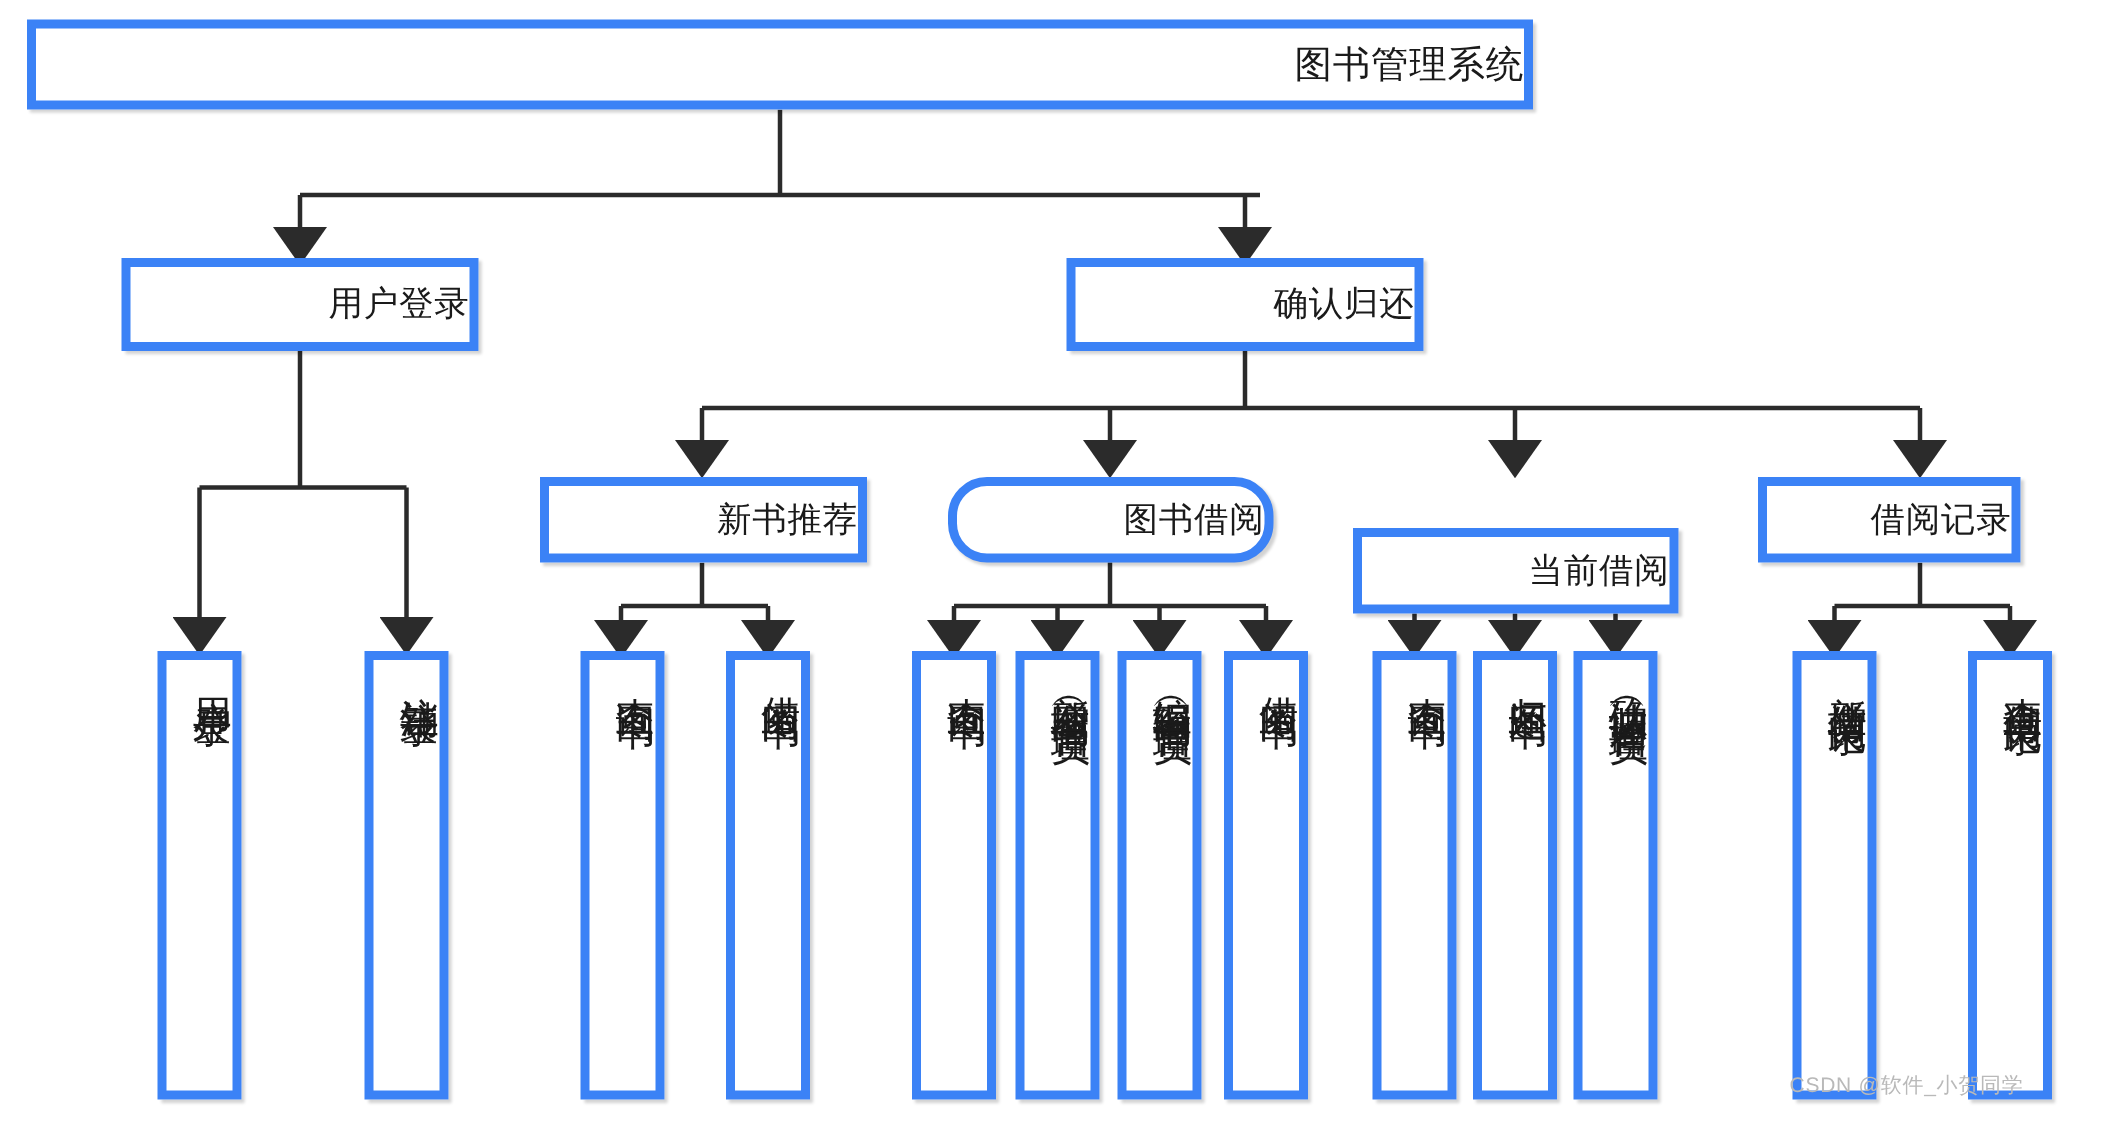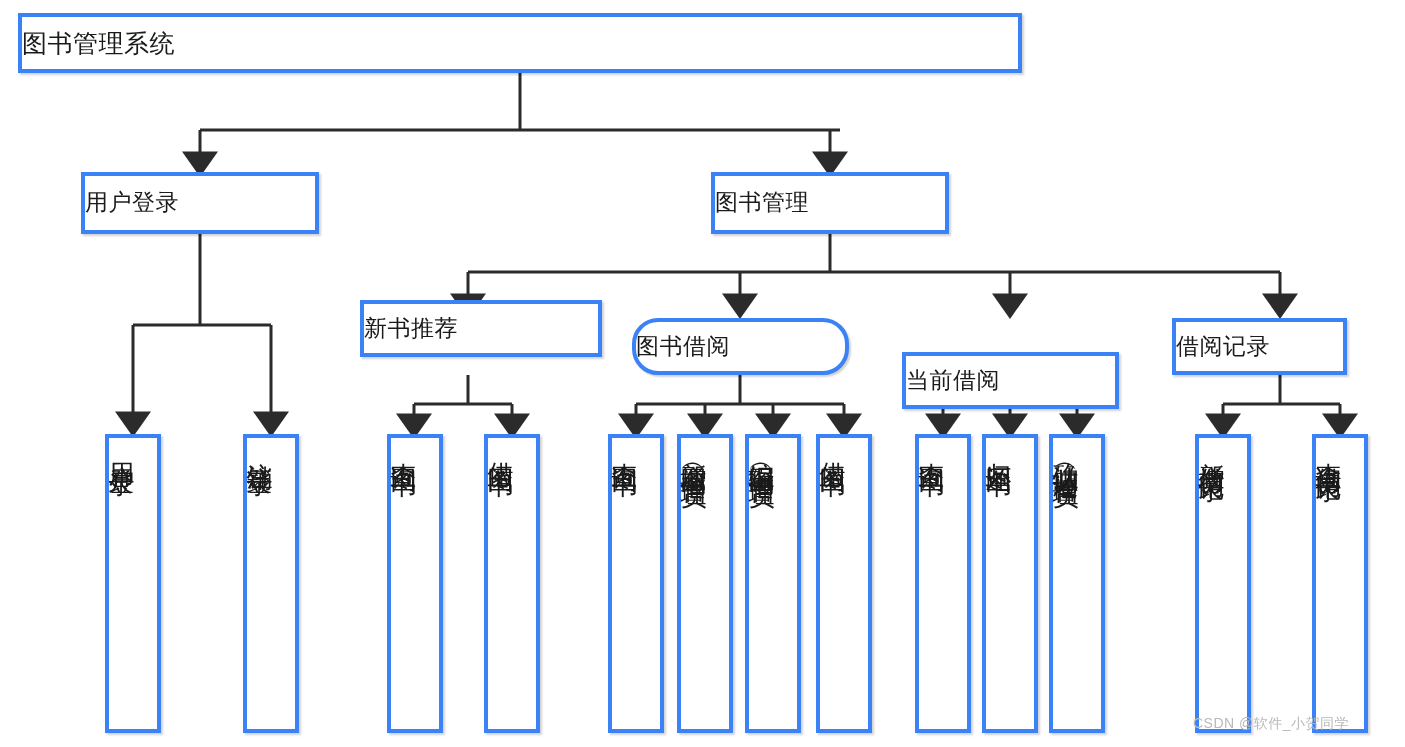--- a/index.html
+++ b/index.html
@@ -21,25 +21,25 @@
     position: absolute;
     left: 0;
     top: 0;
     width: 1405px;
     height: 747px;
     pointer-events: none;
   }
   .node {
     position: absolute;
     box-sizing: border-box;
-    border: 4px solid #3b82f6;
+    border: 6px solid #3b82f6;
     background: #ffffff;
     display: flex;
     align-items: center;
-    justify-content: flex-start;
+    justify-content: flex-end;
     box-shadow: 2px 2px 2px rgba(0,0,0,0.18);
   }
   .node-label {
     color: #1a1a1a;
     text-align: center;
     line-height: 1.12;
     white-space: pre-line;
   }
   .node.horiz .node-label {
     font-size: 23px;
@@ -122,24 +122,24 @@
   </svg>
 
   <div class="node horiz root" style="left:18px; top:13px; width:1004px; height:60px;">
     <span class="node-label">图书管理系统</span>
   </div>
 
   <div class="node horiz" style="left:81px; top:172px; width:238px; height:62px;">
     <span class="node-label">用户登录</span>
   </div>
   <div class="node horiz" style="left:711px; top:172px; width:238px; height:62px;">
-    <span class="node-label">图书管理</span>
+    <span class="node-label">确认归还</span>
   </div>
 
-  <div class="node horiz" style="left:360px; top:300px; width:242px; height:57px;">
+  <div class="node horiz" style="left:360px; top:318px; width:218px; height:57px;">
     <span class="node-label">新书推荐</span>
   </div>
   <div class="node horiz" style="left:632px; top:318px; width:217px; height:57px;border-radius:26px;">
     <span class="node-label">图书借阅</span>
   </div>
   <div class="node horiz" style="left:902px; top:318px; width:217px; height:57px;margin-top:34px;">
     <span class="node-label">当前借阅</span>
   </div>
   <div class="node horiz" style="left:1172px; top:318px; width:175px; height:57px;">
     <span class="node-label">借阅记录</span>

